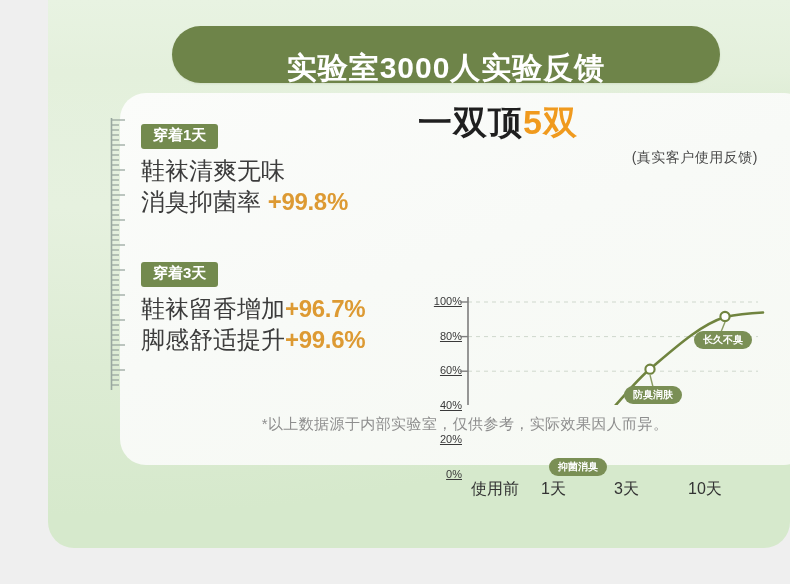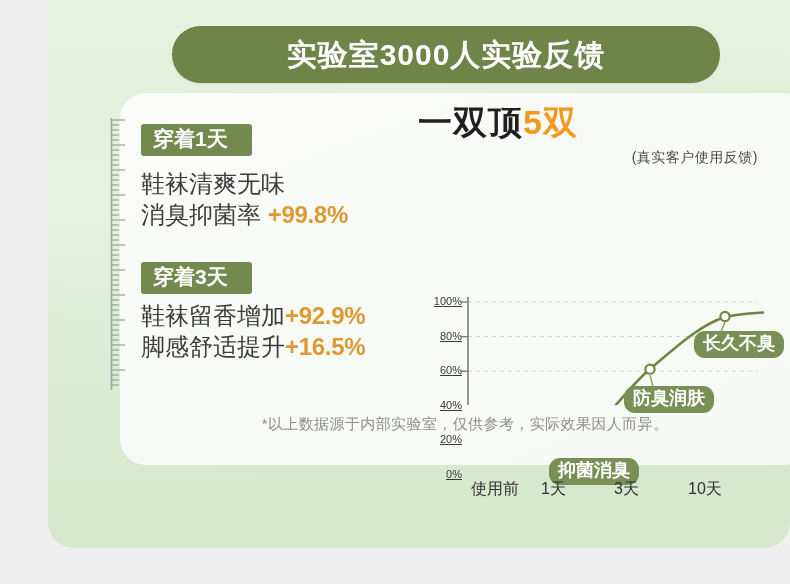--- a/index.html
+++ b/index.html
@@ -32,21 +32,21 @@
     background:linear-gradient(160deg,#fbfcfa 0%,#f8faf7 45%,#f6f9f3 100%);
     border-radius:26px;
   }
 
   
   #header-banner{
     position:absolute;
     left:124px; top:26px; width:548px; height:57px;
     border-radius:29px;
     background:#6e8449;
-    display:flex;align-items:center;justify-content:center;
+    display:flex;align-items:flex-end;justify-content:center;
     box-shadow:0 1px 2px rgba(90,110,60,.12);
   }
   #header-banner .title{
     color:#ffffff;
     font-size:30px;
     font-weight:700;
     letter-spacing:1px;
     line-height:1;
     white-space:nowrap;
   }
@@ -55,41 +55,41 @@
   #left-col{
     position:absolute; left:60px; top:118px; width:300px; height:290px;
   }
   #ruler{
     position:absolute;left:0;top:0;width:20px;height:272px;
   }
   .badge{
     display:inline-block;
     background:#738a4e;
     color:#ffffff;
-    font-size:21px;
+    font-size:15px;
     font-weight:700;
-    padding:3px 24px 5px 12px;
+    padding:3px 12px 5px 12px;
     border-radius:3px;
     line-height:1.12;
     white-space:nowrap;
   }
   .stat-line{
     font-size:24px;
     color:#3c3c3c;
     line-height:1.30;
     white-space:nowrap;
     font-weight:500;
   }
   .num{
     color:#dd9a33;
     font-weight:700;
     letter-spacing:-.3px;
   }
   #block-1{position:absolute;left:33px;top:6px;}
-  #block-1 .lines{margin-top:12px;}
+  #block-1 .lines{margin-top:6px;}
   #block-2{position:absolute;left:33px;top:144px;}
   #block-2 .lines{margin-top:6px;}
 
   
   #right-col{position:absolute;left:370px;top:105px;width:400px;height:300px;}
   #headline{
     position:absolute;left:0;top:0;width:340px;text-align:left;
     font-size:34px;font-weight:700;color:#1f1f1f;letter-spacing:1px;
     line-height:1;white-space:nowrap;
   }
@@ -105,21 +105,21 @@
     position:absolute;font-size:11px;color:#3a3a3a;
     text-align:right;width:44px;text-decoration:underline;
   }
   .axis-label-x{
     position:absolute;font-size:16px;color:#333333;
     text-align:left;width:70px;white-space:nowrap;
   }
   .pill-note{
     position:absolute;
     background:#7a8f55;color:#ffffff;
-    font-size:18px;font-weight:700;
+    font-size:10px;font-weight:700;
     padding:3px 9px 4px 9px;border-radius:11px;
     white-space:nowrap;line-height:1.1;
   }
 
   
   #footnote{
     position:absolute;left:72px;top:415px;width:690px;
     text-align:center;font-size:15px;color:#8e8e8e;
     letter-spacing:.4px;white-space:nowrap;
   }
@@ -206,24 +206,24 @@
         <div class="stat-line">
           <span>消臭抑菌率</span> <span class="num">+99.8%</span>
         </div>
       </div>
     </div>
 
     <div id="block-2">
       <div class="badge">穿着3天</div>
       <div class="lines">
         <div class="stat-line">
-          <span>鞋袜留香增加</span><span class="num">+92.9%</span>
-        </div>
-        <div class="stat-line">
-          <span>脚感舒适提升</span><span class="num">+16.5%</span>
+          <span>鞋袜留香增加</span><span class="num">+96.7%</span>
+        </div>
+        <div class="stat-line">
+          <span>脚感舒适提升</span><span class="num">+99.6%</span>
         </div>
       </div>
     </div>
   </div>
 
   <div id="right-col">
 
     <div id="headline"><span>一双顶</span><span class="hl-orange">5双</span></div>
 
     <div id="subhead">(真实客户使用反馈)</div>

